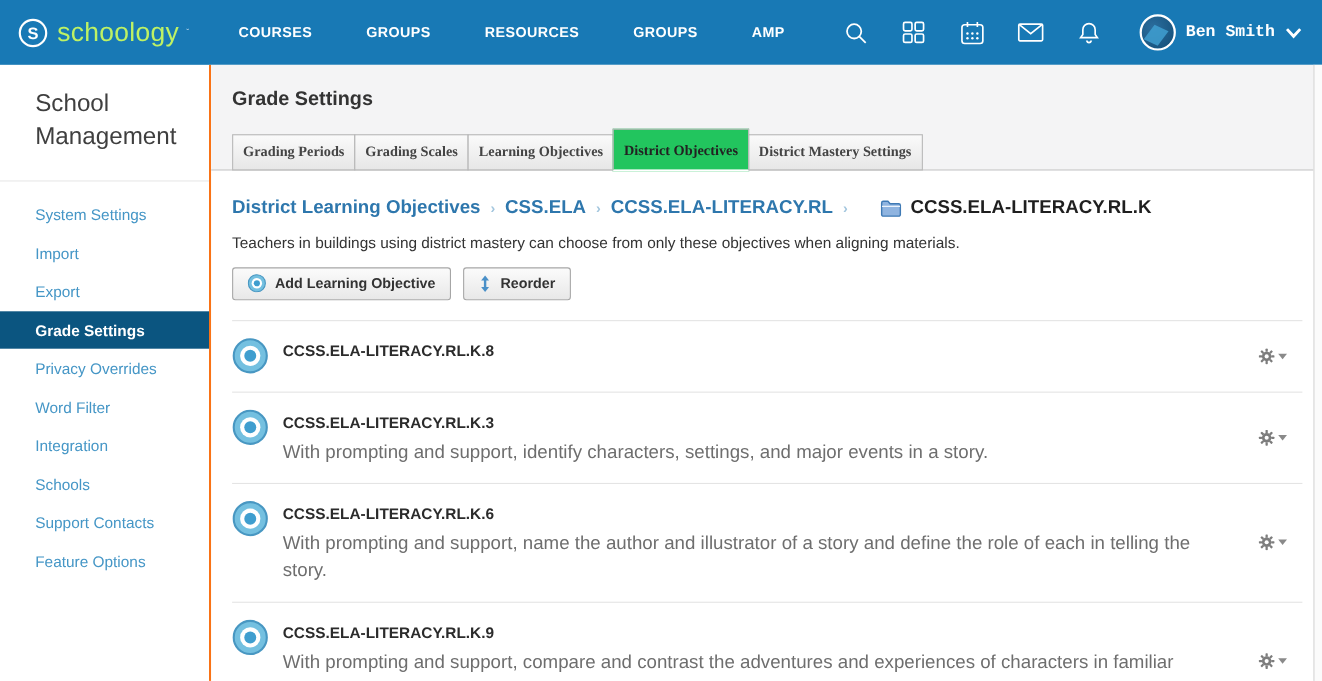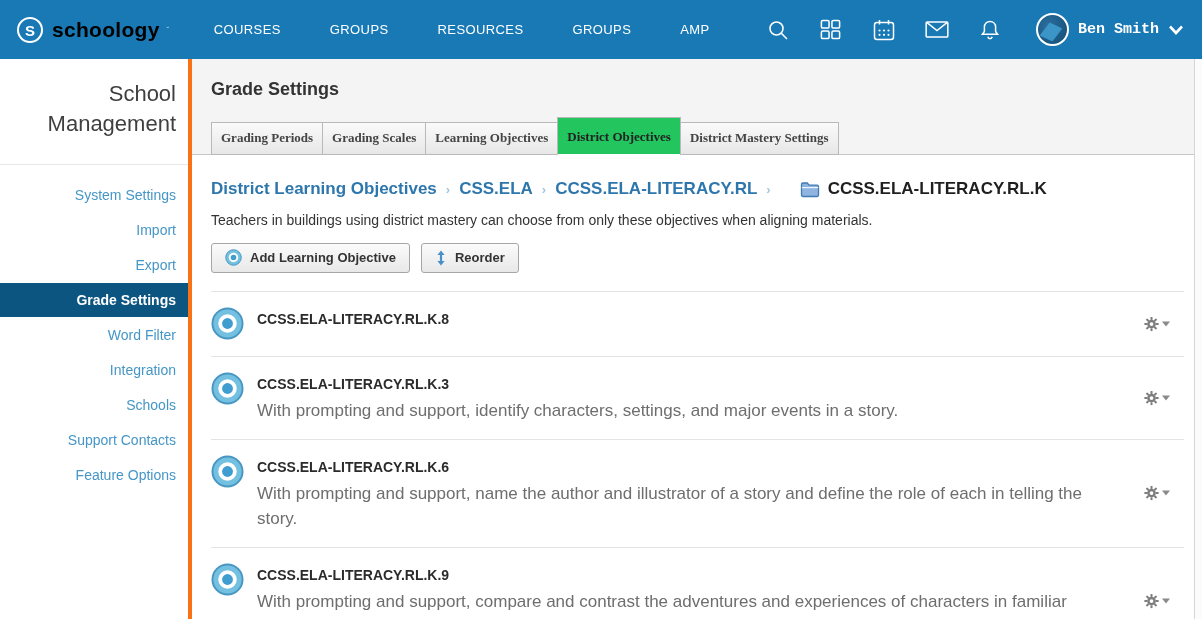--- a/index.html
+++ b/index.html
@@ -3,36 +3,36 @@
 <meta charset="utf-8">
 <style>
   * { box-sizing: border-box; margin: 0; padding: 0; }
   html,body { width:1202px; height:619px; overflow:hidden; }
   body { font-family: "Liberation Sans", sans-serif; background:#fff; }
   .app { position:relative; width:1202px; height:619px; display:flex; flex-direction:column; overflow:hidden; }
 
   
   .header { height:59px; flex:0 0 59px; background:var(--header-bg,#1879b5); display:flex; align-items:center; padding:0 18px 0 16px; }
   .brand { display:flex; align-items:center; gap:8px; margin-right:46px; cursor:pointer; }
-  .brand-text { color:#000000; font-size:21px; font-weight:700; letter-spacing:.3px; }
+  .brand-text { color:#bef264; font-size:24px; font-weight:400; letter-spacing:.3px; }
   .brand-mark { color:#fff; font-size:8px; vertical-align:super; opacity:.85; }
   .top-nav { display:flex; align-items:center; gap:49px; }
-  .top-nav a { color:#fff; font-size:13px; font-weight:normal; letter-spacing:.4px; text-decoration:none; cursor:pointer; }
+  .top-nav a { color:#fff; font-size:13px; font-weight:bold; letter-spacing:.4px; text-decoration:none; cursor:pointer; }
   .header-right { margin-left:auto; display:flex; align-items:center; gap:27px; }
   .hicon { width:26px; height:26px; display:flex; align-items:center; justify-content:center; cursor:pointer; background:none; border:none; }
   .user-chip { display:flex; align-items:center; gap:9px; cursor:pointer; margin-left:6px;font-family:Liberation Mono, monospace; }
   .avatar { width:33px; height:33px; border-radius:50%; border:2px solid #fff; background:radial-gradient(circle at 35% 35%, #2b6d9d, #124d76); position:relative; overflow:hidden; }
   .avatar::after { content:""; position:absolute; left:6px; top:9px; width:14px; height:16px; background:#3f9fd0; transform:rotate(25deg) skewX(-12deg); opacity:.85; }
   .user-name { color:#fff; font-size:15px; font-weight:bold; }
 
   
   .body { flex:1; display:flex; min-height:0; }
 
   
-  .sidebar { width:192px; flex:0 0 192px; background:#fff; border-right:4px solid #f97316; padding-top:20px;text-align:right; }
+  .sidebar { width:192px; flex:0 0 192px; background:#fff; border-right:2px solid #f97316; padding-top:20px; }
   .sidebar-title { font-size:22px; font-weight:400; color:#3f3f3f; line-height:1.35; padding:0 12px 26px 32px; border-bottom:1px solid #e8e8e8; }
   .side-nav { padding-top:12px; }
   .side-item { display:block; padding:9px 12px 9px 32px; font-size:14px; color:var(--sidebar-link,#4596c6); text-decoration:none; cursor:pointer; margin:1px 0; }
   .side-item.active { background:var(--sidebar-active-bg,#0b5580); color:#fff; font-weight:bold; }
 
   
   .main { flex:1; display:flex; flex-direction:column; min-width:0; background:#fff; }
   .page-head { background:#f4f4f5; border-bottom:1px solid #c8c8c8; padding:20px 0 0 19px; }
   .page-title { font-size:18px; font-weight:bold; color:#333; margin-bottom:17px; }
   .tabs { display:flex; align-items:flex-end; }
@@ -155,20 +155,21 @@
       <nav class="side-nav">
 
           <a class="side-item">System Settings</a>
 
           <a class="side-item">Import</a>
 
           <a class="side-item">Export</a>
 
           <a class="side-item active">Grade Settings</a>
 
+          <a class="side-item">Privacy Overrides</a>
 
           <a class="side-item">Word Filter</a>
 
           <a class="side-item">Integration</a>
 
           <a class="side-item">Schools</a>
 
           <a class="side-item">Support Contacts</a>
 
           <a class="side-item">Feature Options</a>

